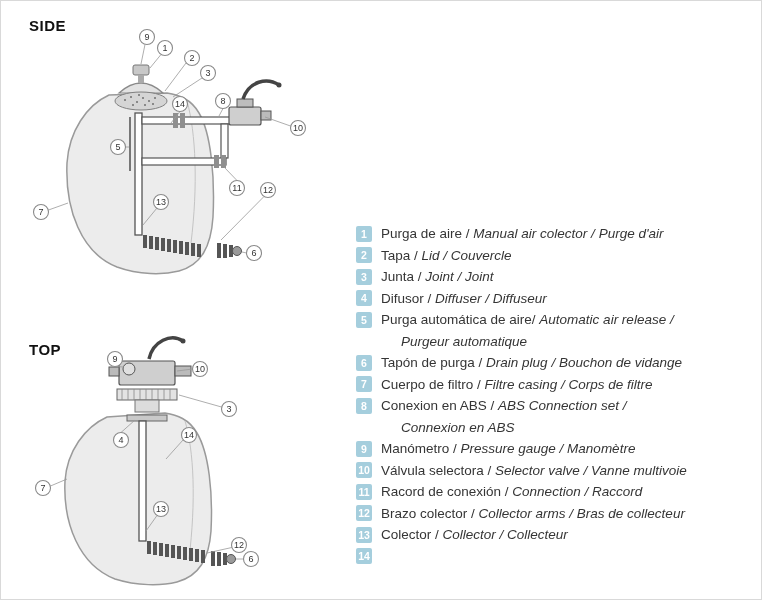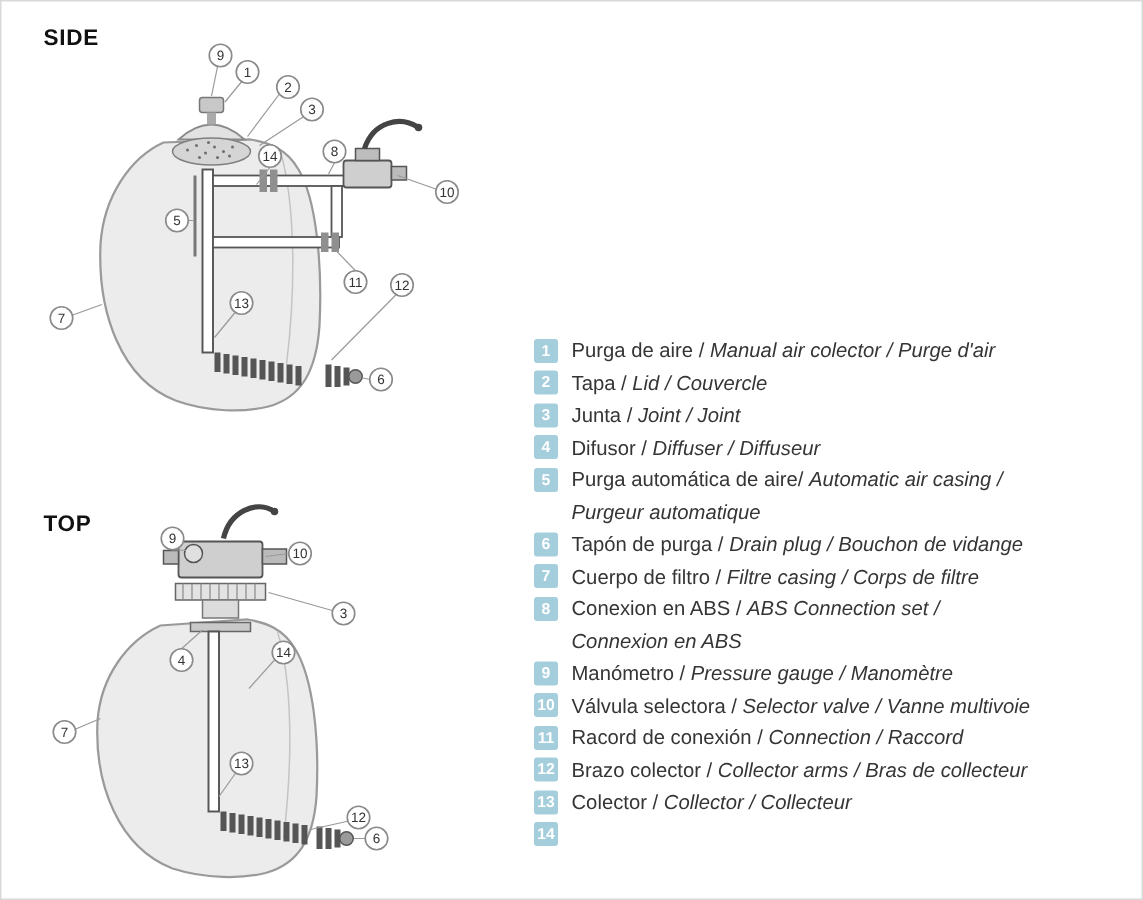--- a/index.html
+++ b/index.html
@@ -16,21 +16,21 @@
   svg text{font-family:"Liberation Sans", sans-serif;font-size:9px;fill:#333;
         text-anchor:middle;}
   .legend{position:absolute;left:355px;top:222px;width:396px;}
   .legend-row{display:flex;align-items:flex-start;line-height:21.5px;}
   .badge{flex:0 0 16px;width:16px;height:16px;margin:2.5px 9px 0 0;
         background:var(--badge-bg,#a5cedd);color:var(--badge-fg,#fff);
         font-size:10.5px;font-weight:bold;text-align:center;line-height:16px;
         border-radius:2px;}
   .legend-text{font-size:13.5px;color:var(--legend-fg,#353535);}
   .it{font-style:italic;}
-  .nl{display:block;}
+  .nl{display:block;margin-left:20px;}
 </style>
 </head>
 <body>
 
 <div class="page">
 
   <div class="view-label" id="side-label">SIDE</div>
   <div class="view-label" id="top-label">TOP</div>
 
   <svg id="side-svg" class="diagram" width="320" height="270" viewBox="0 0 320 270">
@@ -297,21 +297,21 @@
     <div class="legend-row">
       <span class="badge">3</span>
       <span class="legend-text"><span>Junta / </span><span class="it">Joint / </span><span class="it">Joint</span></span>
     </div>
     <div class="legend-row">
       <span class="badge">4</span>
       <span class="legend-text"><span>Difusor / </span><span class="it">Diffuser / </span><span class="it">Diffuseur</span></span>
     </div>
     <div class="legend-row">
       <span class="badge">5</span>
-      <span class="legend-text"><span>Purga automática de aire/ </span><span class="it">Automatic air casing / </span><span class="it nl">Purgeur automatique</span></span>
+      <span class="legend-text"><span>Purga automática de aire/ </span><span class="it">Automatic air release / </span><span class="it nl">Purgeur automatique</span></span>
     </div>
     <div class="legend-row">
       <span class="badge">6</span>
       <span class="legend-text"><span>Tapón de purga / </span><span class="it">Drain plug / </span><span class="it">Bouchon de vidange</span></span>
     </div>
     <div class="legend-row">
       <span class="badge">7</span>
       <span class="legend-text"><span>Cuerpo de filtro / </span><span class="it">Filtre casing / </span><span class="it">Corps de filtre</span></span>
     </div>
     <div class="legend-row">

